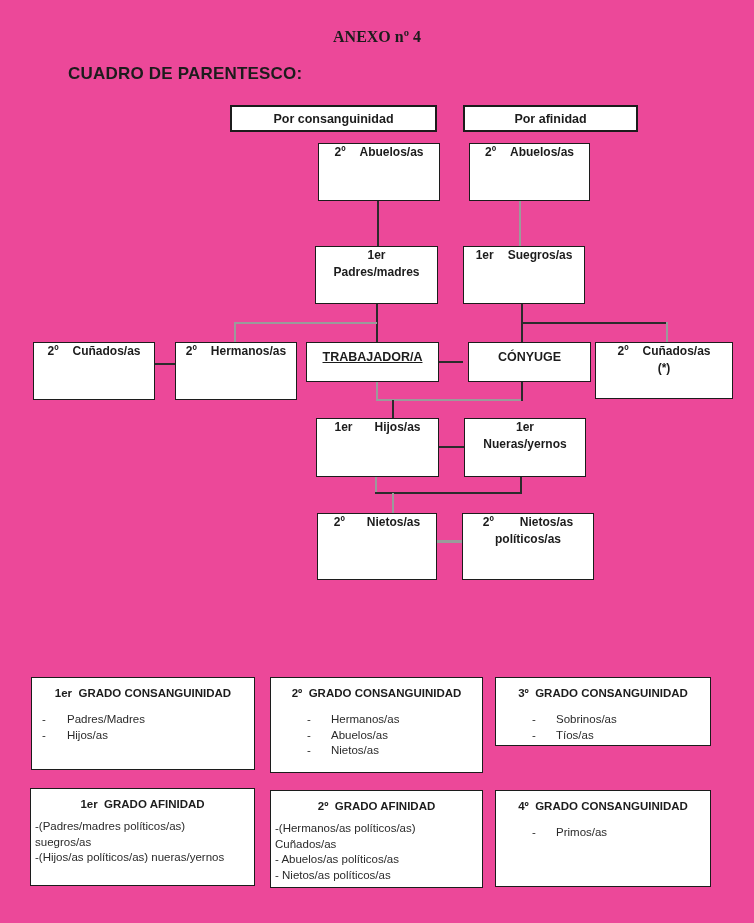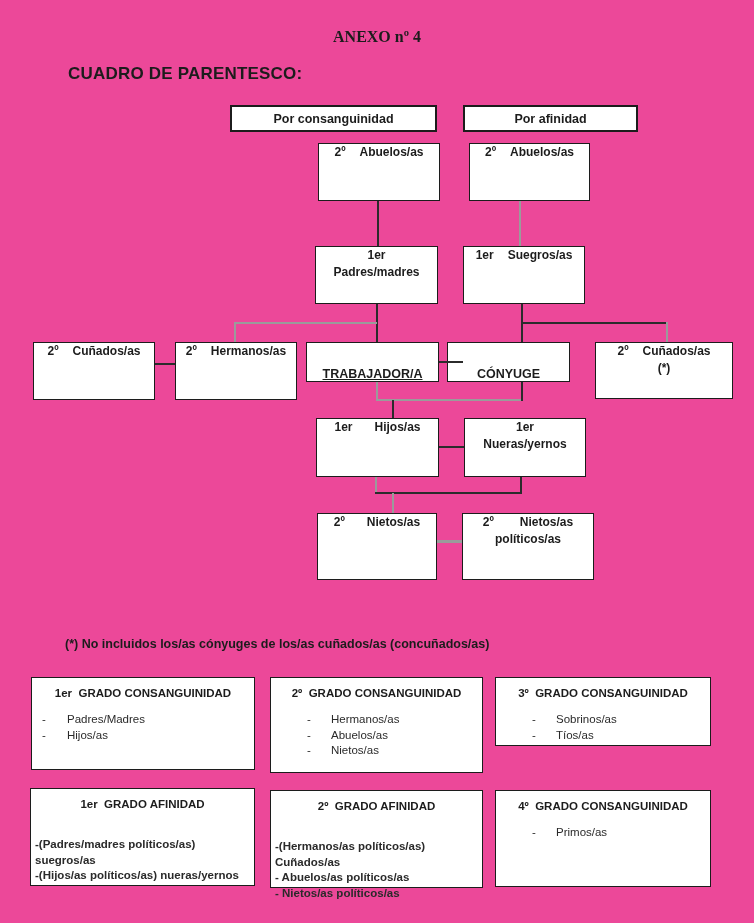--- a/index.html
+++ b/index.html
@@ -15,21 +15,21 @@
     position:absolute;left:68px;top:64px;font-weight:bold;font-size:17px;letter-spacing:.2px;
   }
   .hdr-box{
     position:absolute;border:2px solid #1c1c1c;display:flex;align-items:center;justify-content:center;
     font-weight:bold;font-size:12.5px;box-sizing:border-box;background:#fff;
   }
   .tbox{
     position:absolute;border:1.5px solid #1c1c1c;box-sizing:border-box;background:#fff;
     font-weight:bold;font-size:12px;padding-top:0;
   }
-  .tbox.vcenter{display:flex;align-items:flex-end;justify-content:center;padding-top:0;}
+  .tbox.vcenter{display:flex;align-items:flex-start;justify-content:center;padding-top:7px;}
   .trow{display:flex;justify-content:center;gap:14px;line-height:17px;}
   .trow .pfx{white-space:pre;}
   .underlined{text-decoration:underline;}
   .hline,.vline{position:absolute;background:#2b2b2b;}
   .hline{height:2px;}
   .vline{width:2px;}
   .gray{background:#9b9b9b;}
   .thick{height:3px;}
   .note{
     position:absolute;left:65px;top:637px;font-weight:bold;font-size:12.5px;
@@ -39,21 +39,21 @@
   }
   .g-title{
     margin-top:9px;text-align:center;font-weight:bold;font-size:11.5px;white-space:pre-wrap;
   }
   .g-items{margin-top:13px;font-size:11.5px;color:#2a2a2a;}
   .g-item{line-height:15.5px;position:relative;}
   .bullets .g-item{padding-left:var(--ti,35px);}
   .bullets .g-item::before{content:"-";position:absolute;left:var(--di,10px);color:#2a2a2a;}
   .indent-a{--di:10px;--ti:35px;}
   .indent-b{--di:36px;--ti:60px;}
-  .lines .g-items{margin-top:27px;font-weight:bold;}
+  .lines .g-items{margin-top:9px;}
   .lines .g-item{padding-left:4px;line-height:15.5px;}
 </style>
 </head>
 <body>
 
 <div class="page">
 
   <div class="doc-title">ANEXO nº 4</div>
   <div class="doc-heading">CUADRO DE PARENTESCO:</div>
 
@@ -105,21 +105,21 @@
     <div class="trow">
       <span class="pfx">2º</span>
       <span>Hermanos/as</span>
     </div>
   </div>
 
   <div class="tbox vcenter" style="left:306px;top:342px;width:133px;height:40px;font-size:12.5px">
     <span class="underlined">TRABAJADOR/A</span>
   </div>
 
-  <div class="tbox vcenter" style="left:447px;top:342px;width:123px;height:40px;font-size:12.5px">
+  <div class="tbox vcenter" style="left:468px;top:342px;width:123px;height:40px;font-size:12.5px">
     <span>CÓNYUGE</span>
   </div>
 
   <div class="tbox" style="left:595px;top:342px;width:138px;height:57px">
     <div class="trow">
       <span class="pfx">2º</span>
       <span>Cuñados/as</span>
     </div>
     <div class="trow">
         <span>(*)</span>
@@ -173,21 +173,20 @@
   <div class="hline gray" style="left:376px;top:399px;width:147px"></div>
   <div class="vline" style="left:521px;top:382px;height:19px"></div>
   <div class="vline" style="left:392px;top:400px;height:18px"></div>
   <div class="hline" style="left:439px;top:446px;width:25px"></div>
   <div class="vline gray" style="left:375px;top:477px;height:17px"></div>
   <div class="vline" style="left:520px;top:477px;height:17px"></div>
   <div class="hline" style="left:375px;top:492px;width:147px"></div>
   <div class="vline gray" style="left:392px;top:493px;height:20px"></div>
   <div class="hline gray thick" style="left:437px;top:540px;width:25px"></div>
 
-  <div class="note">(*) No incluidos los/as cónyuges de los/as cuñados/as (concuñados/as)</div>
 
   <div class="gbox bullets indent-a" style="left:31px;top:677px;width:224px;height:93px">
     <div class="g-title">1er  GRADO CONSANGUINIDAD</div>
     <div class="g-items">
         <div class="g-item">Padres/Madres</div>
         <div class="g-item">Hijos/as</div>
       </div>
   </div>
 
   <div class="gbox bullets indent-b" style="left:270px;top:677px;width:213px;height:96px">

